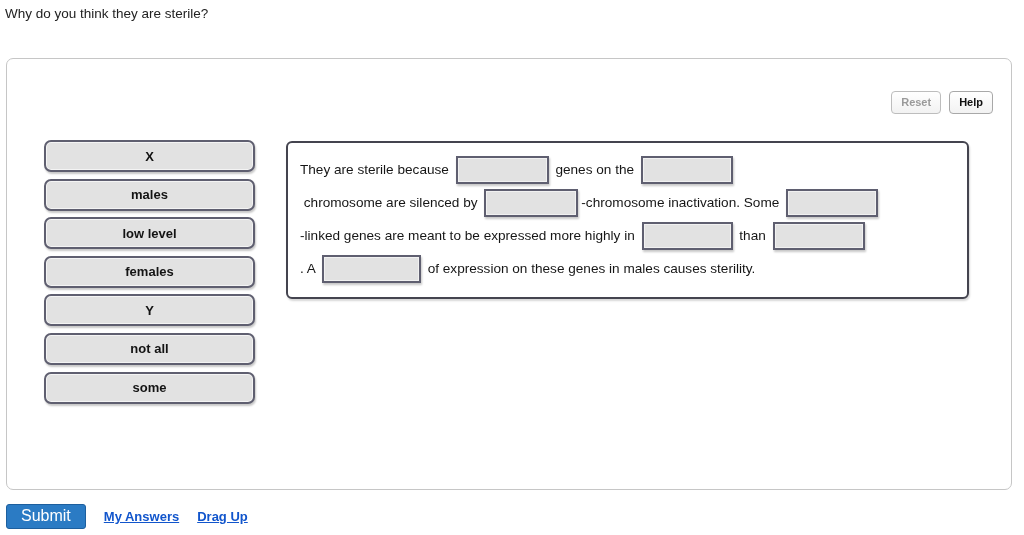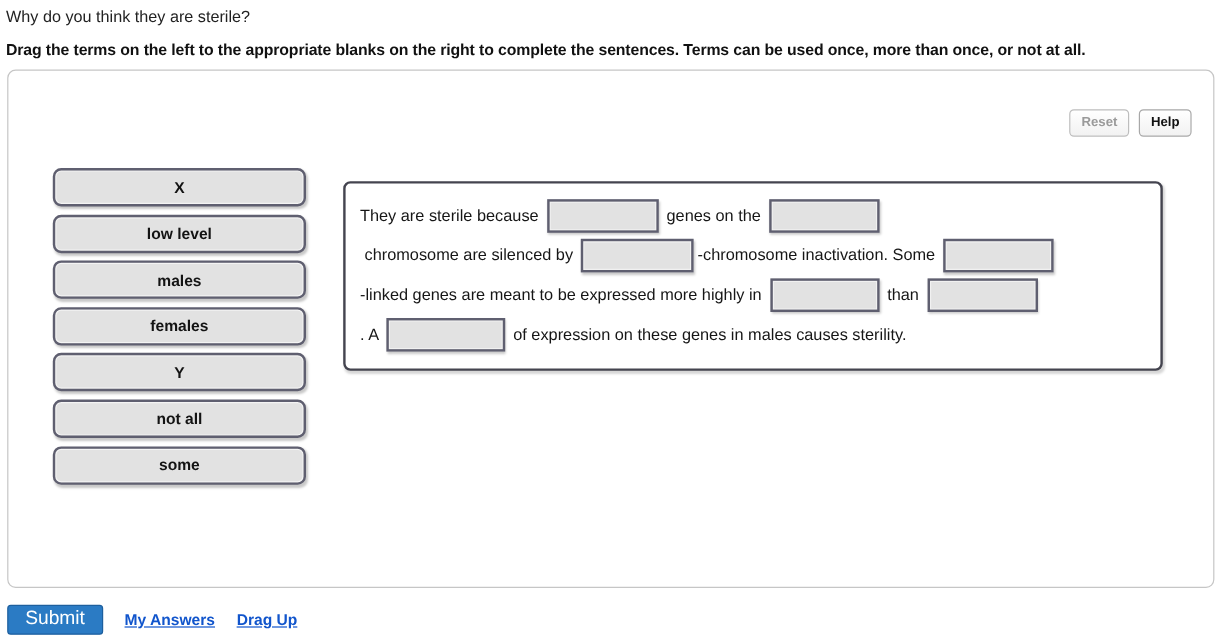--- a/index.html
+++ b/index.html
@@ -93,21 +93,21 @@
     font-size: 13px;
     font-weight: bold;
     color: #131313;
     cursor: move;
     user-select: none;
   }
 
   
   .sentence-panel {
     position: absolute;
-    left: 279px; top: 92px;
+    left: 279px; top: 82px;
     width: 683px;
     padding: 10px 14px 12px 12px;
     border: 2px solid #44444f;
     border-radius: 6px;
     background: #ffffff;
     box-shadow: 1px 2px 2px rgba(0,0,0,0.16);
   }
   .sentence {
     font-size: 13.6px;
     line-height: 33px;
@@ -153,38 +153,37 @@
     cursor: pointer;
   }
 </style>
 </head>
 <body>
 
 <div id="page">
 
   <div class="question">Why do you think they are sterile?</div>
 
-  <div class="instructions">Drag the terms on the left to the appropriate blanks on the right to complete the sentences. Terms can be used once, more than once, or not at all.</div>
 
   <div class="exercise-panel">
 
     <div class="toolbar">
       <button class="tool-btn disabled">Reset</button>
       <button class="tool-btn">Help</button>
     </div>
 
     <div class="terms" id="terms-list">
         <div class="term">
           <span>X</span>
         </div>
         <div class="term">
+          <span>males</span>
+        </div>
+        <div class="term">
           <span>low level</span>
-        </div>
-        <div class="term">
-          <span>males</span>
         </div>
         <div class="term">
           <span>females</span>
         </div>
         <div class="term">
           <span>Y</span>
         </div>
         <div class="term">
           <span>not all</span>
         </div>

